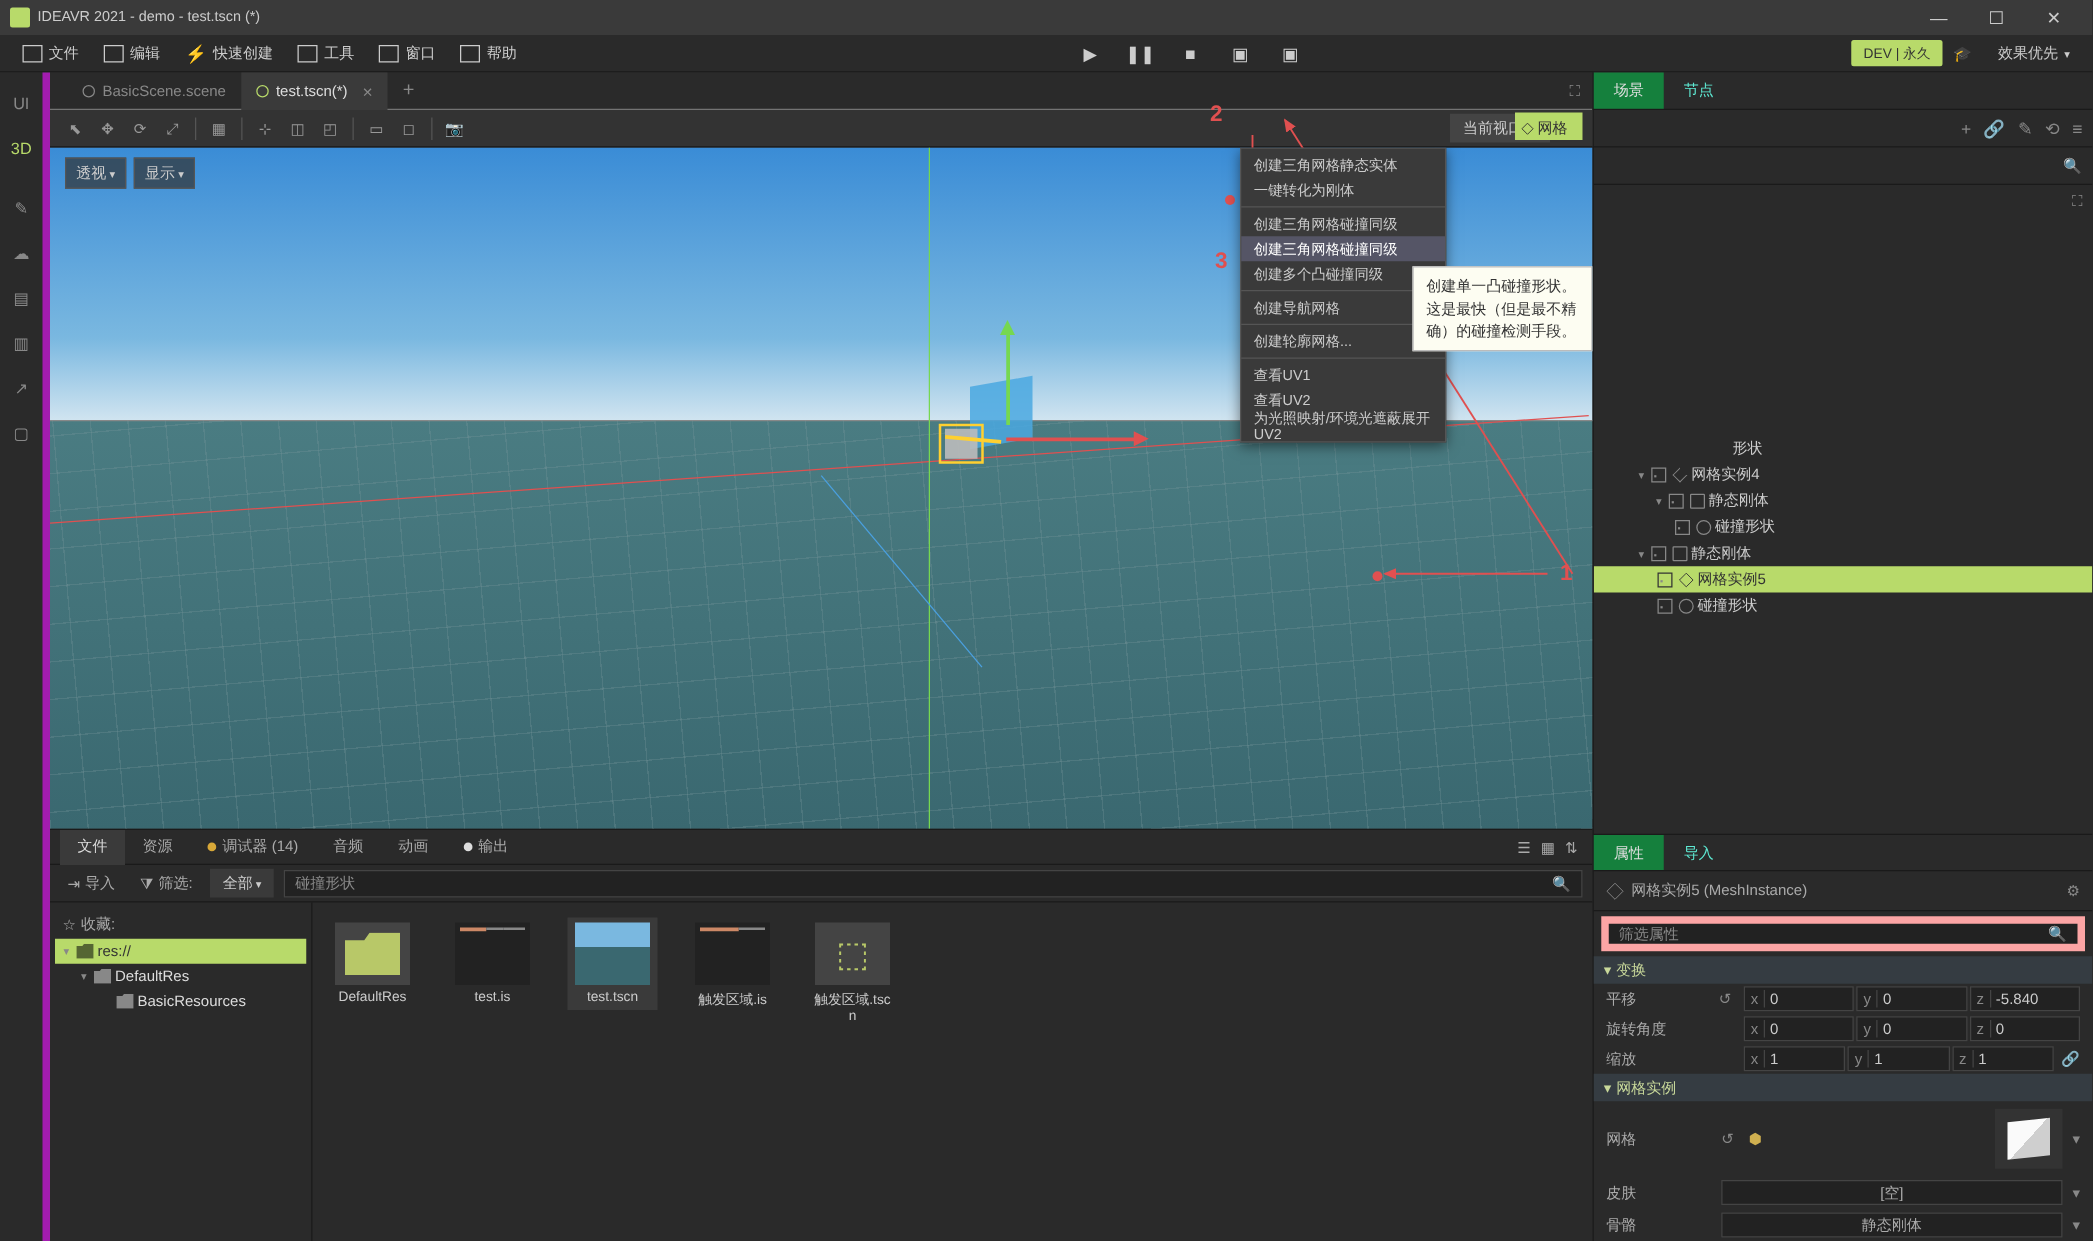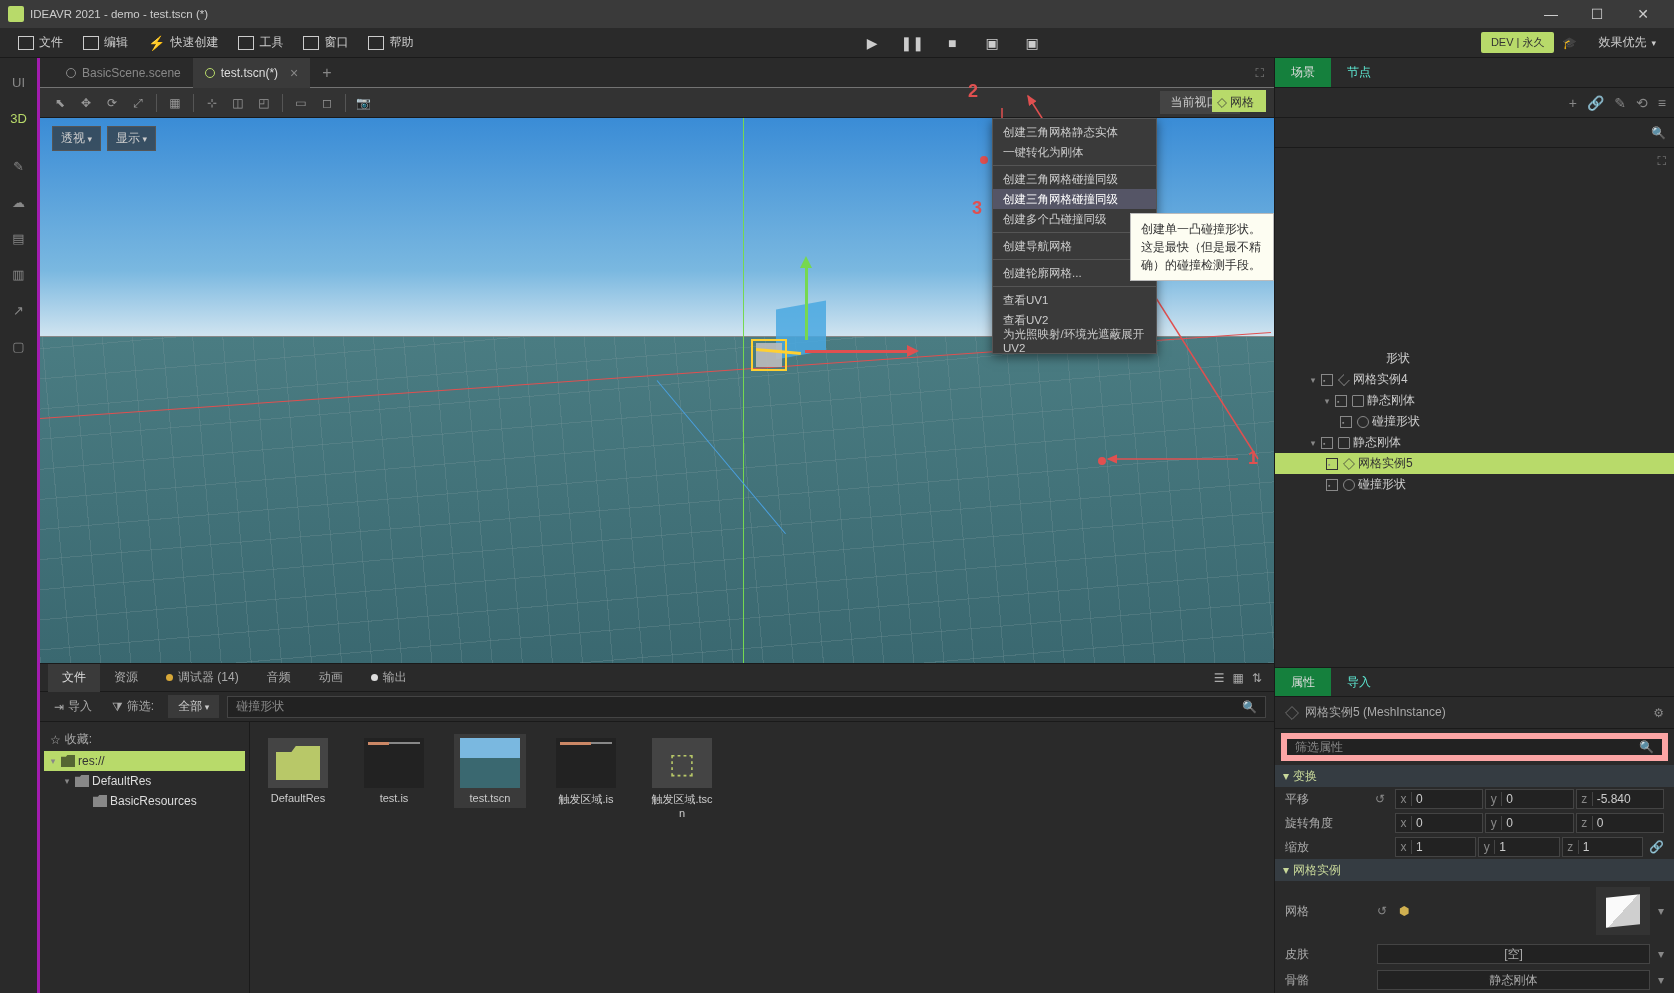--- a/index.html
+++ b/index.html
@@ -13,21 +13,21 @@
 .menu-bar { height: 30px; background: #2a2a2a; display: flex; align-items: center; padding: 0 8px; border-bottom: 1px solid #1a1a1a; }
 .menu-item { display: flex; align-items: center; padding: 0 10px; height: 30px; color: #ccc; gap: 5px; }
 .menu-icon { width: 16px; height: 14px; border: 1px solid #ccc; display: inline-block; }
 .menu-spacer { flex: 1; }
 .play-btn { width: 40px; height: 24px; display: flex; align-items: center; justify-content: center; color: #ccc; font-size: 14px; }
 .dev-badge { background: #b8da6a; color: #333; padding: 3px 10px; font-size: 11px; border-radius: 2px; margin-right: 8px; }
 .grad-icon { width: 18px; height: 14px; color: #aaa; margin-right: 8px; }
 
 .main-area { display: flex; height: calc(993px - 58px); }
 
-.left-rail { width: 40px; background: #2a2a2a; border-right: 3px solid #a21caf; display: flex; flex-direction: column; align-items: center; padding-top: 8px; gap: 4px; }
+.left-rail { width: 40px; background: #2a2a2a; border-right: 6px solid #a21caf; display: flex; flex-direction: column; align-items: center; padding-top: 8px; gap: 4px; }
 .rail-btn { width: 32px; height: 32px; display: flex; align-items: center; justify-content: center; color: #888; font-size: 13px; border-radius: 3px; }
 .rail-btn.active { color: #b8da6a; }
 
 .center-col { flex: 1; display: flex; flex-direction: column; min-width: 0; }
 
 .tabs-row { height: 30px; background: #2a2a2a; display: flex; align-items: center; border-bottom: 1px solid #737373; }
 .scene-tab { height: 30px; display: flex; align-items: center; padding: 0 12px; color: #888; gap: 6px; position: relative; }
 .scene-tab.active { background: #3a3a3a; color: #ddd; }
 .tab-circle { width: 10px; height: 10px; border: 1.5px solid #888; border-radius: 50%; }
 .scene-tab.active .tab-circle { border-color: #b8da6a; }

